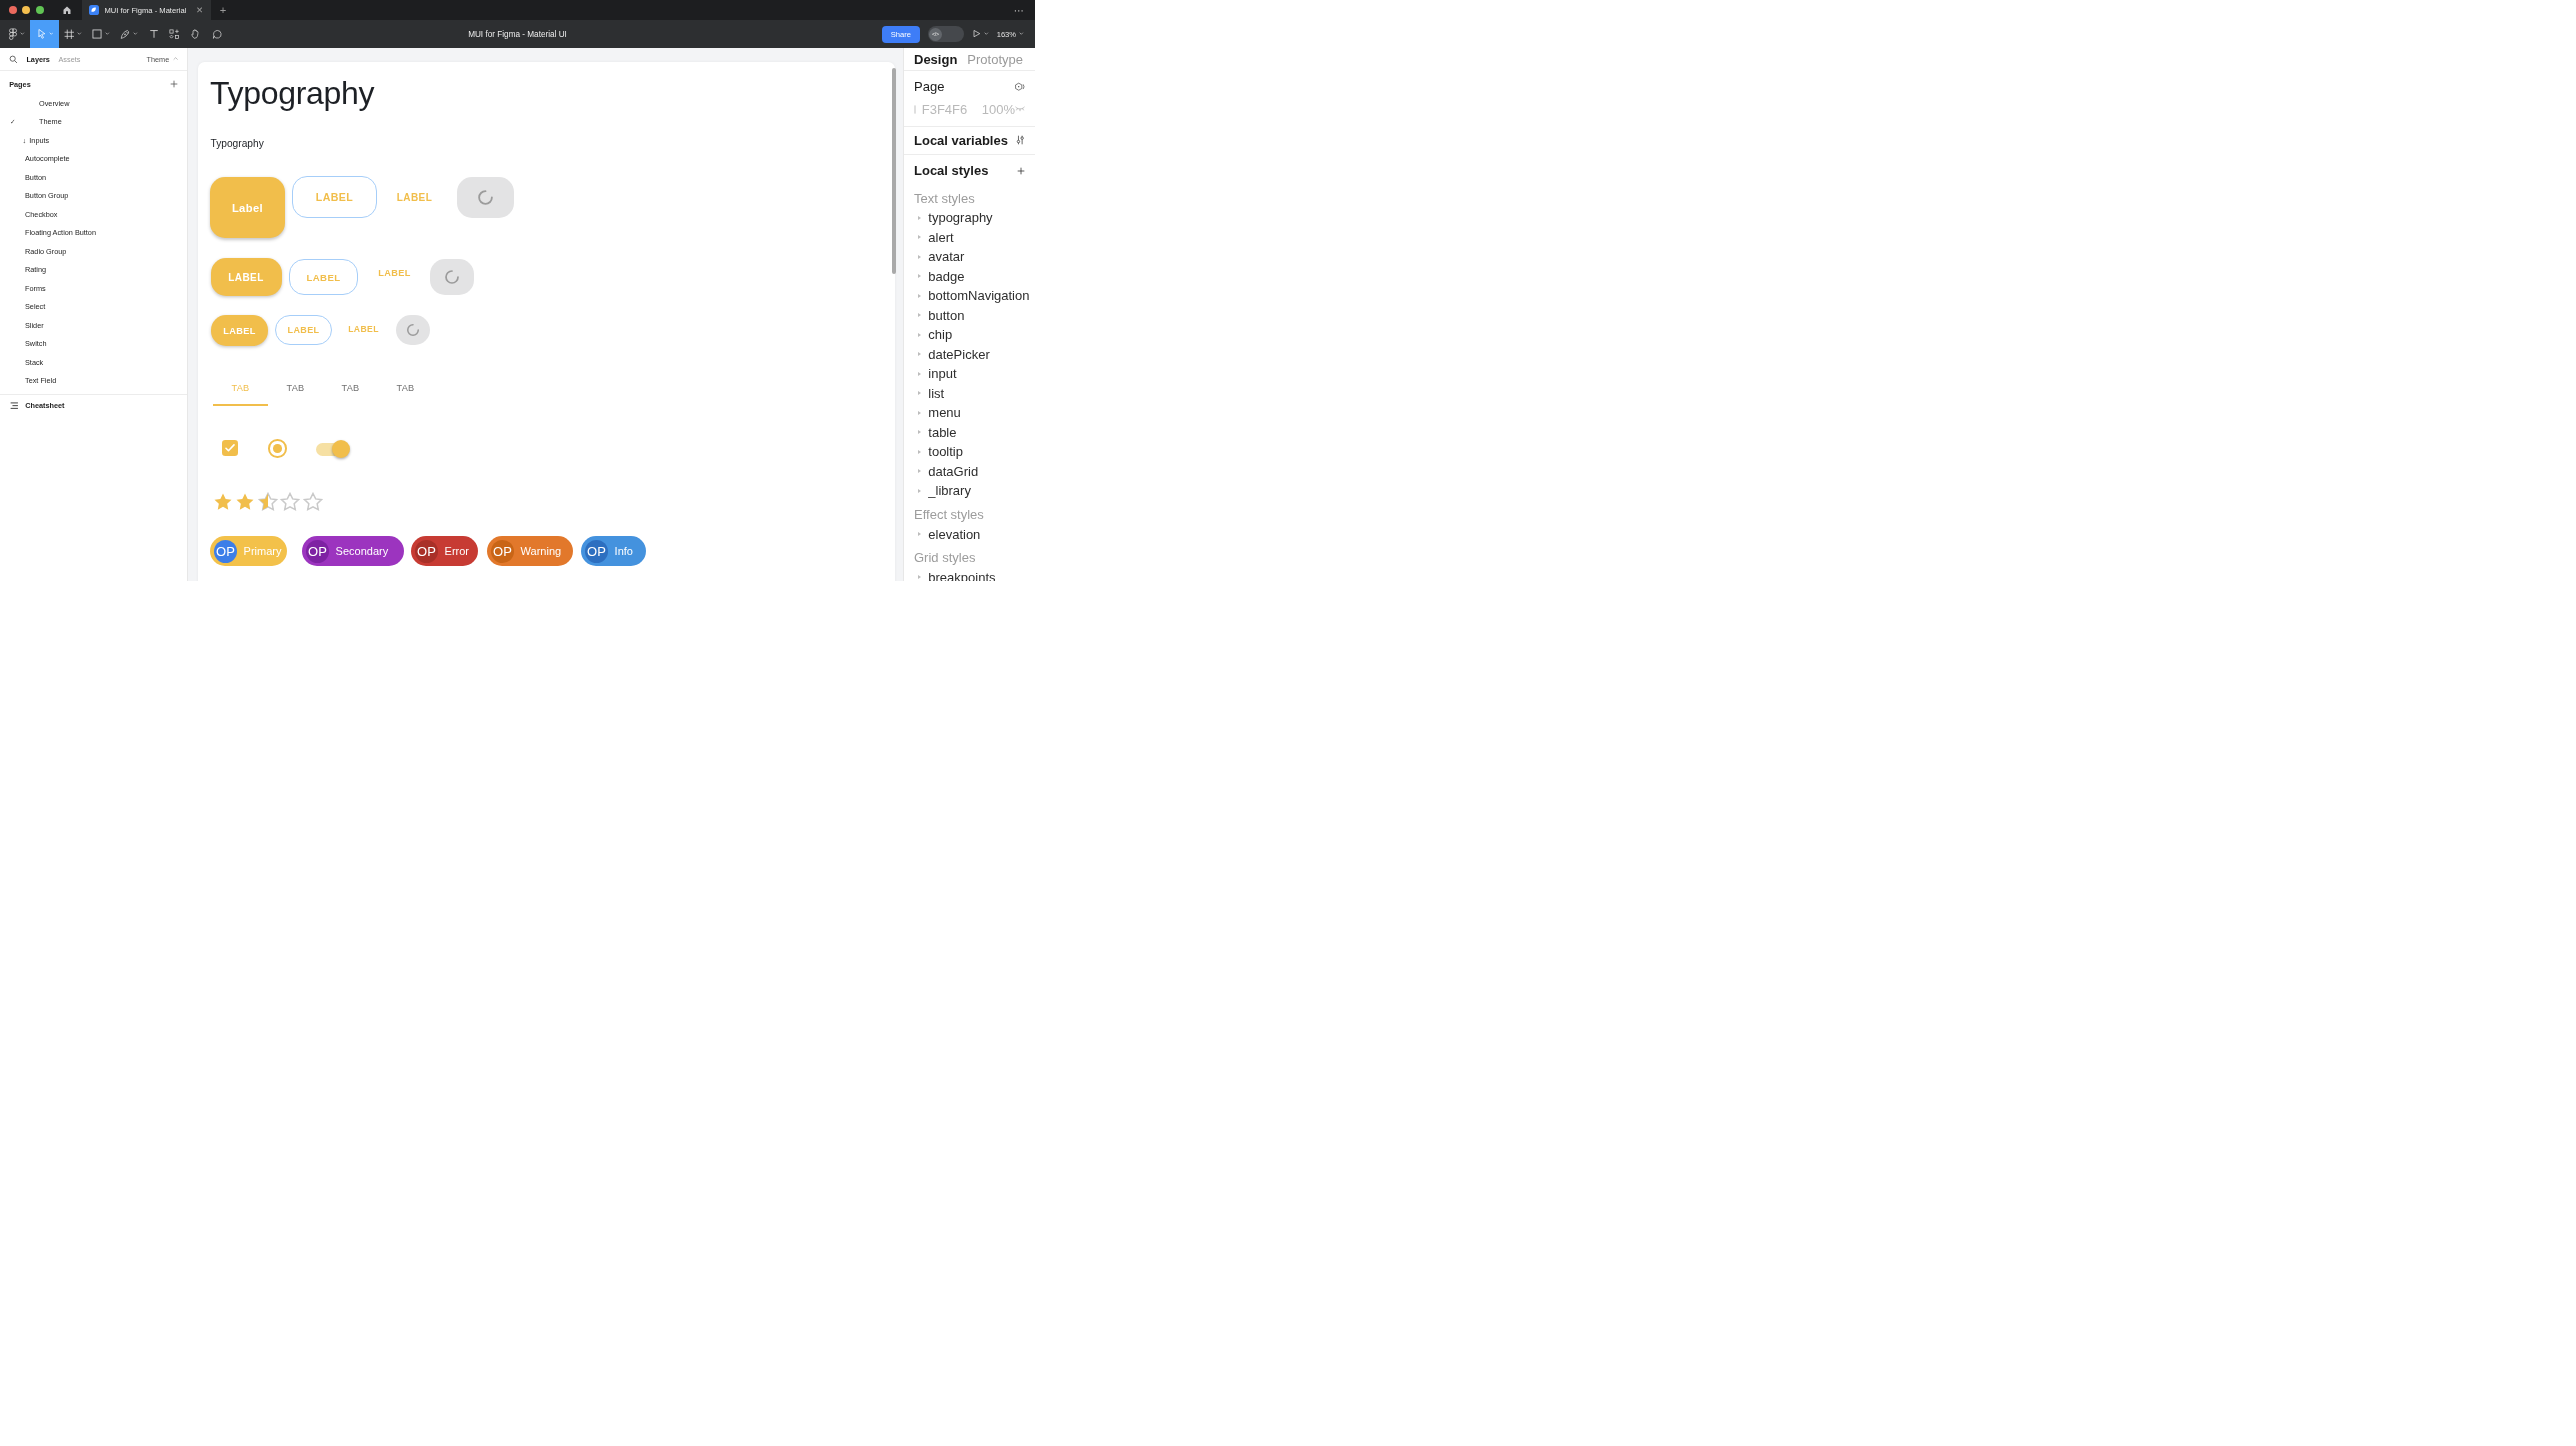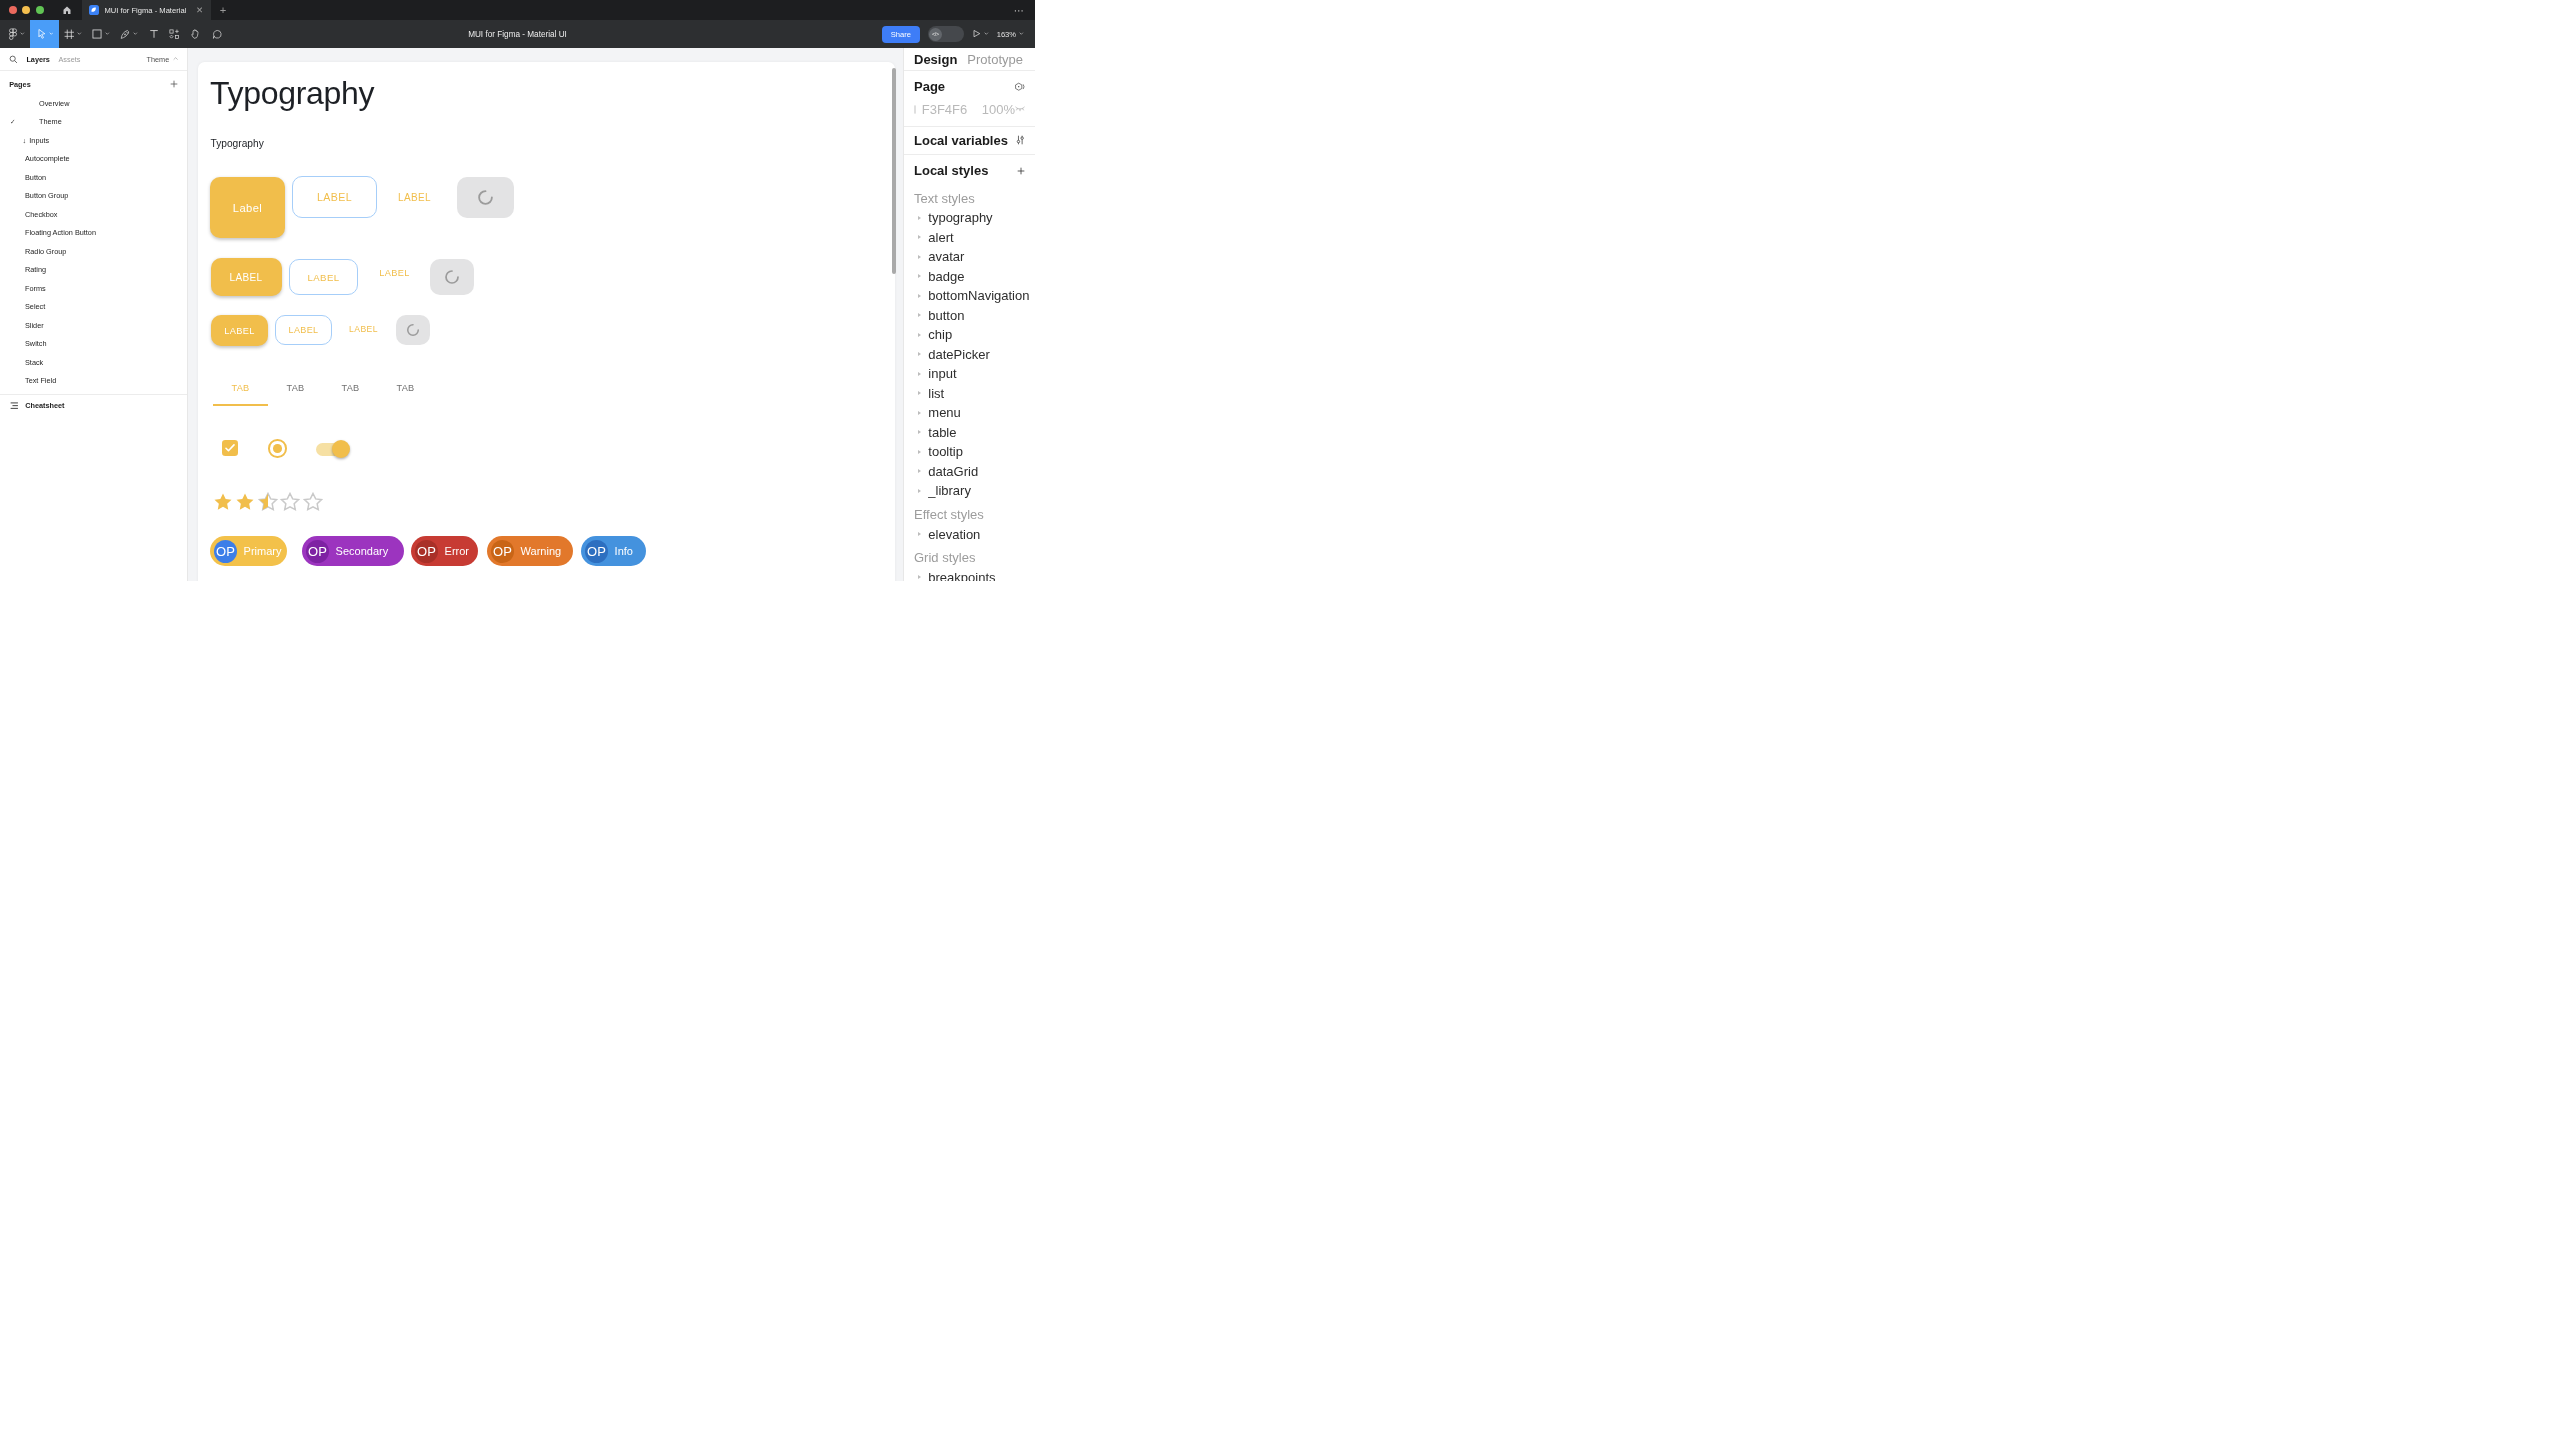--- a/index.html
+++ b/index.html
@@ -61,21 +61,21 @@
   .lp-footer{height:22px;display:flex;align-items:center;padding:0 10px;gap:6.6px;font-weight:bold;flex-shrink:0}
 
   
   .canvas{flex:1;background:#F3F4F6;position:relative;overflow:hidden}
   .frame{position:absolute;left:10px;top:14px;right:8px;height:607px;background:#fff;border-radius:6.6px 6.6px 0 0;box-shadow:0 0.7px 3.3px rgba(0,0,0,.06)}
   .vscroll{position:absolute;right:7.3px;top:20px;width:3.3px;height:206px;background:#A9A9A9;border-radius:2px}
 
   .c-heading{position:absolute;left:12px;top:13px;font-size:32px;color:#1D2025;letter-spacing:-0.3px}
   .c-subheading{position:absolute;left:12.5px;top:76px;font-size:10.2px;font-weight:500;color:#1D2025}
 
-  .btn{position:absolute;display:flex;align-items:center;justify-content:center;border-radius:10px;color:#fff;font-weight:400;letter-spacing:0.4px}
+  .btn{position:absolute;display:flex;align-items:center;justify-content:center;border-radius:15px;color:#fff;font-weight:700;letter-spacing:0.4px}
   .btn.contained{background:var(--amber);box-shadow:0 1.3px 3.3px rgba(0,0,0,.22)}
   .btn.outlined{background:#fff;border:1px solid #A6CEF9;color:var(--amber)}
   .btn.textbtn{color:var(--amber)}
   .btn.loading{background:#E3E3E4}
 
   .b-r1-contained{left:12px;top:115px;width:75px;height:61px;font-size:11.2px}
   .b-r1-outlined {left:94px;top:114px;width:85px;height:42px;font-size:10.6px}
   .b-r1-text     {left:189px;top:126px;width:55px;height:18.5px;font-size:10px}
   .b-r1-loading  {left:259px;top:115px;width:57px;height:41px}
   .b-r2-contained{left:12.5px;top:196px;width:71px;height:38px;font-size:10px}
@@ -108,21 +108,21 @@
   .chip-2{left:213px;width:67px}
   .chip-3{left:289px;width:86px}
   .chip-4{left:383px;width:65px}
 
   
   .right-panel{width:132px;background:#fff;border-left:0.7px solid #E7E7E7;font-size:13px;color:#2B2B2B;flex-shrink:0;overflow:hidden}
   .rp-tabs{height:23px;display:flex;align-items:center;gap:10px;padding:0 10px;border-bottom:0.7px solid var(--divider)}
   .rp-tab-active{font-weight:bold;color:#1B1B1B}
   .rp-tab{color:#9A9A9A}
   .rp-page{padding:8px 10px 8.6px;border-bottom:0.7px solid var(--divider)}
-  .rp-page-head{display:flex;justify-content:space-between;align-items:center;font-weight:bold;color:#1B1B1B}
+  .rp-page-head{display:flex;justify-content:space-between;align-items:center;font-weight:normal;color:#1B1B1B}
   .rp-color-row{display:flex;align-items:center;margin-top:8px;color:#B9B9B9}
   .swatch{width:9.2px;height:9.2px;background:#F3F4F6;border:0.7px solid #DFDFDF;border-radius:2px;margin-right:5.3px}
   .rp-opacity{margin-left:14.5px}
   .rp-eye{margin-left:auto}
   .rp-row{height:28px;display:flex;align-items:center;justify-content:space-between;padding:0 10px;border-bottom:0.7px solid var(--divider);font-weight:bold;color:#1B1B1B}
   .rp-row.last{height:32px;border-bottom:none}
   .rp-group-label{color:#9C9C9C;padding:4px 10px 2.6px}
   .style-item{height:19.5px;display:flex;align-items:center;padding-left:14px;gap:7.3px;color:#2E2E2E}
   .tri{width:0;height:0;border-left:3.3px solid #BDBDBD;border-top:2.3px solid transparent;border-bottom:2.3px solid transparent;flex-shrink:0}
   .mt{margin-top:2px}

